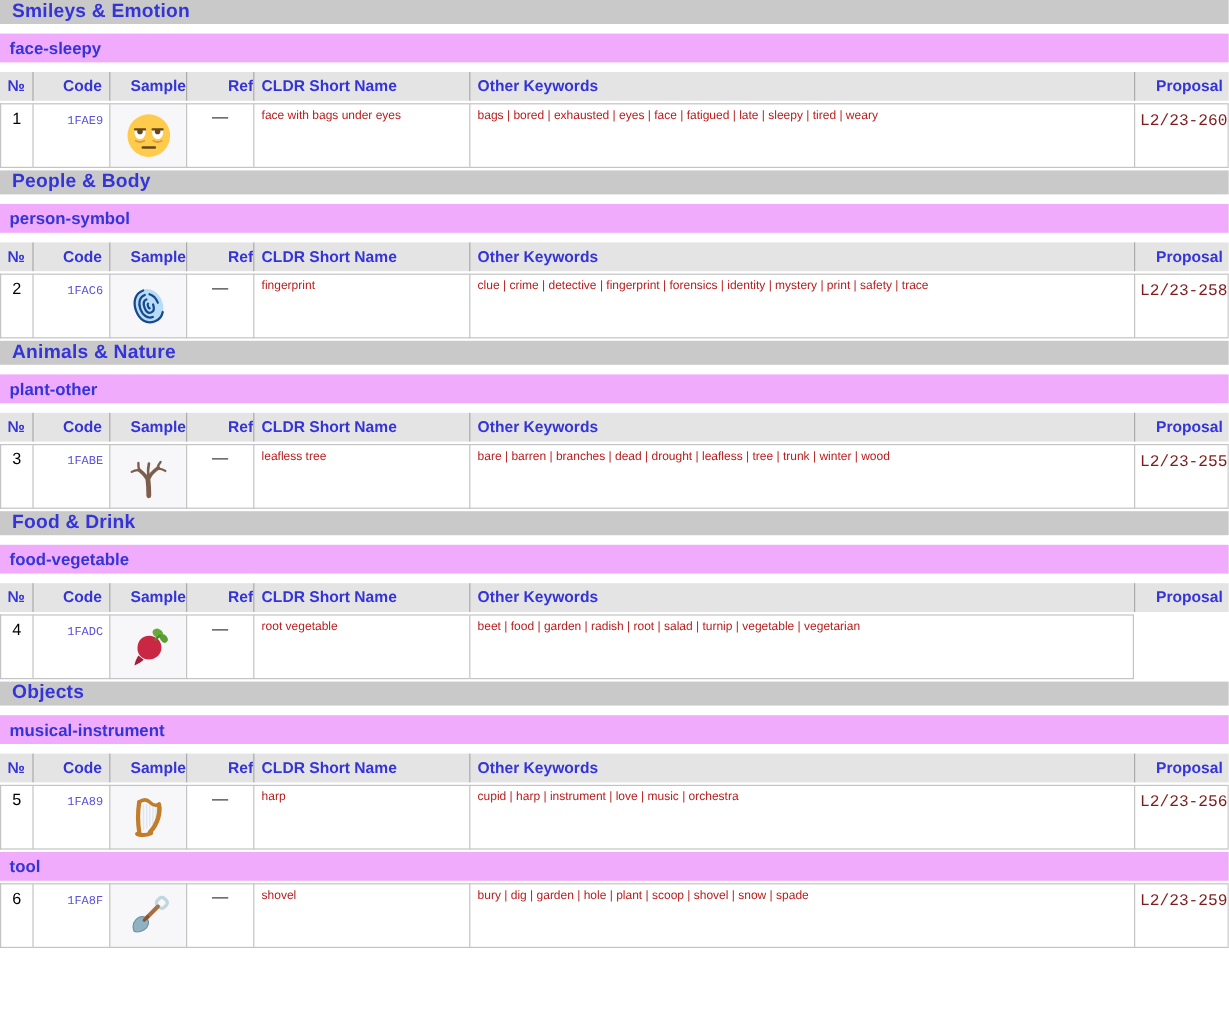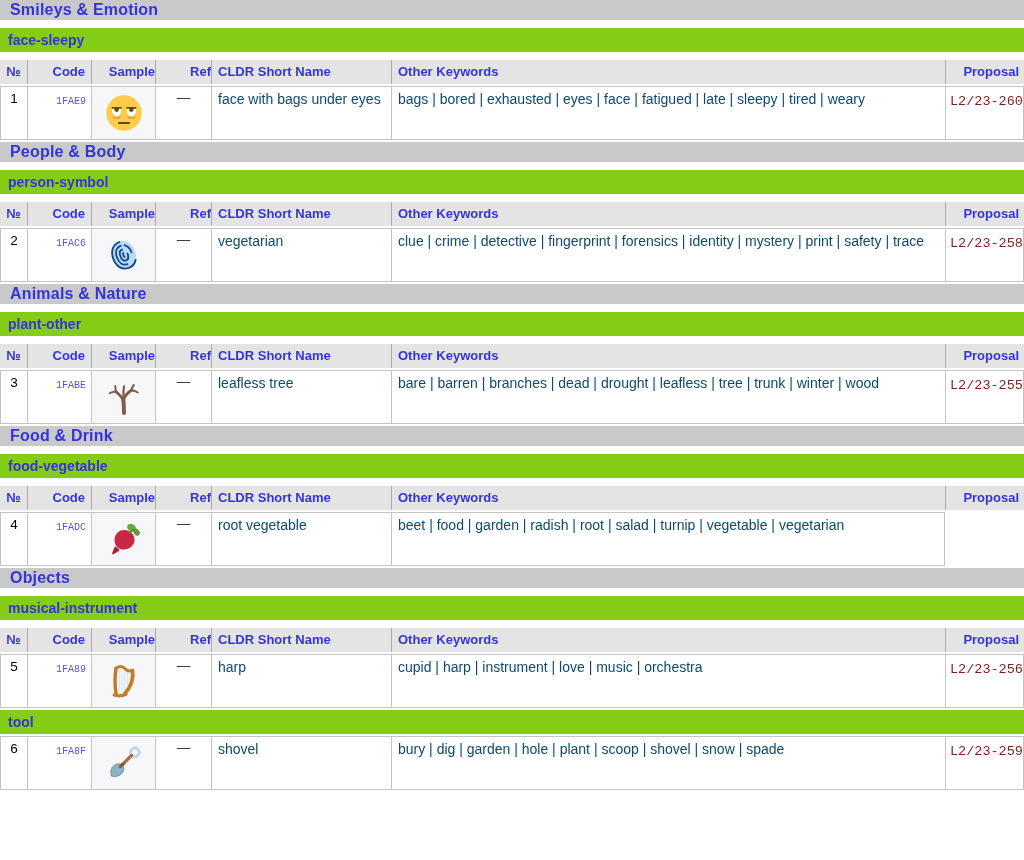--- a/index.html
+++ b/index.html
@@ -1,19 +1,19 @@
 <!DOCTYPE html>
 <html><head>
 <meta charset="utf-8">
 <style>
   html,body{margin:0;padding:0;background:#fff;}
   body{width:1024px;height:860px;overflow:hidden;font-family:"Liberation Sans",sans-serif;-webkit-font-smoothing:antialiased;}
   .cat{height:20px;background:#c9c9c9;display:flex;align-items:center;margin-bottom:8px;}
   .cat .lbl{color:#3434d8;font-weight:700;font-size:16px;padding-left:10px;letter-spacing:.2px;}
-  .subcat{height:24px;background:#84cc16;display:flex;align-items:center;margin-bottom:8px;}
+  .subcat{height:24px;background:#f0abfc;display:flex;align-items:center;margin-bottom:8px;}
   .subcat .lbl{color:#3434d8;font-weight:700;font-size:14px;padding-left:8px;}
   .subcat.tight{margin-bottom:2px;}
   .row{display:grid;grid-template-columns:27px 64px 64px 56px 180px 554px 79px;}
   .cell{box-sizing:border-box;overflow:hidden;}
   
   .thead{background:#e4e4e4;margin-bottom:2px;height:24px;}
   .thead .cell{color:#3434d8;font-weight:700;font-size:13px;padding-top:4px;}
   .thead .cell + .cell{border-left:1px solid #ababab;}
   .h-num{text-align:center;}
   .h-code{text-align:right;padding-right:6px;}
@@ -22,21 +22,21 @@
   .h-prop{text-align:right;padding-right:5px;}
   
   .trow{margin-bottom:2px;height:54px;}
   .trow .cell{background:#fff;border-left:1px solid #c4c4c4;border-top:1px solid #c4c4c4;border-bottom:1px solid #c4c4c4;}
   .trow .cell:last-child{border-right:1px solid #c4c4c4;}
   .c-num{text-align:center;padding-top:4px;font-size:13.5px;color:#000;}
   .c-code{text-align:right;padding:3px 5px 0 0;}
   .c-code .link{font-family:"Liberation Mono","DejaVu Sans Mono",monospace;font-size:10px;color:#5a52d6;cursor:pointer;}
   .c-sample{background:#f7f7f9 !important;display:flex;align-items:center;justify-content:center;}
   .c-ref{text-align:center;padding-top:3px;font-size:13.5px;color:#222;}
-  .c-name,.c-kw{padding:4px 4px 0 6px;font-size:14px;color:#0c4a6e;line-height:1.25;}
+  .c-name,.c-kw{padding:4px 4px 0 6px;font-size:10px;color:#b91c1c;line-height:1.25;}
   .c-prop{padding:4px 0 0 4px;}
   .c-prop .link{font-size:13.5px;color:#7f1d1d;cursor:pointer;font-family:Liberation Mono, monospace;}
   svg{display:block;}
 </style>
 </head>
 <body>
 
 <div class="cat">
   <span class="lbl">Smileys &amp; Emotion</span>
 </div>
@@ -103,21 +103,21 @@
           <path d="M18 5.6C11.5 5.6 7.8 11 7.8 18 7.8 25 11.5 30.4 18 30.4c3.5 0 6.5-1.6 8.3-4.6"></path>
           <path d="M18 9.2c-4.4 0-6.7 4-6.7 8.8 0 4.8 2.3 8.8 6.7 8.8"></path>
           <path d="M21.5 9.9c2.3 1.8 3.7 4.7 3.7 8.1"></path>
           <path d="M18 12.8c-2.5 0-3.4 2.4-3.4 5.2 0 2.8.9 5.2 3.4 5.2s3.4-2.4 3.4-5.2"></path>
           <path d="M18 16.2c-.8.2-.8 3.4 0 3.6"></path>
         </g>
       </g>
     </svg>
   </div>
   <div class="cell c-ref">—</div>
-  <div class="cell c-name">vegetarian</div>
+  <div class="cell c-name">fingerprint</div>
   <div class="cell c-kw">clue | crime | detective | fingerprint | forensics | identity | mystery | print | safety | trace</div>
   <div class="cell c-prop"><span class="link">L2/23-258</span></div>
 </div>
 
 <div class="cat">
   <span class="lbl">Animals &amp; Nature</span>
 </div>
 <div class="subcat">
   <span class="lbl">plant-other</span>
 </div>

